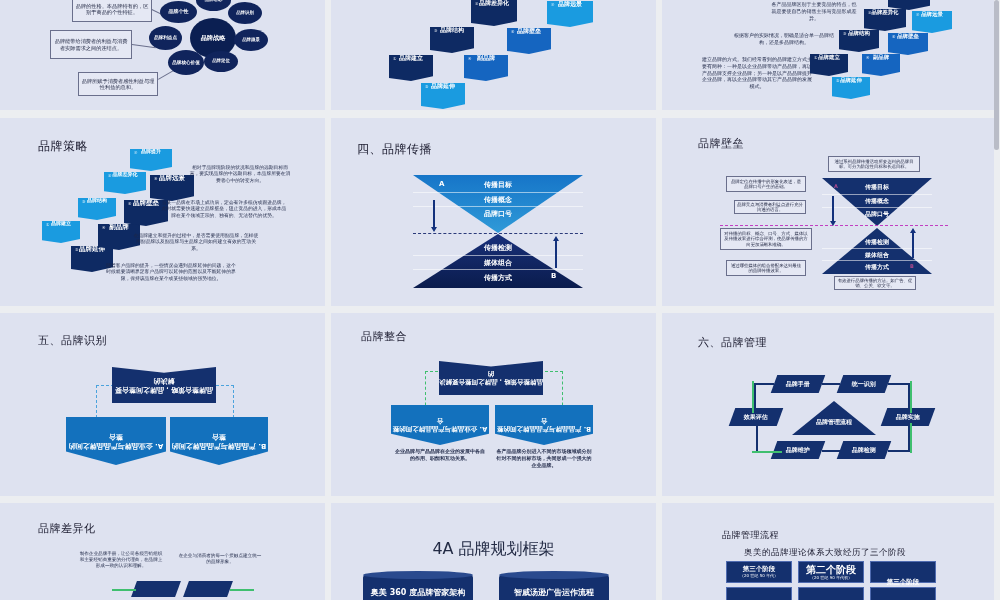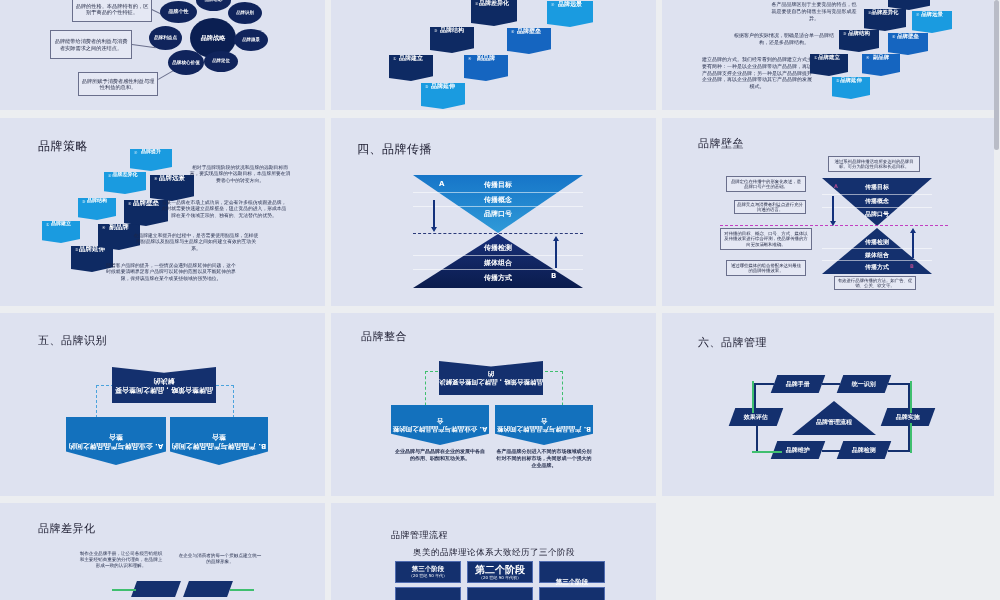--- a/index.html
+++ b/index.html
@@ -397,20 +397,27 @@
           <span></span>
         </div>
       <div class="para" style="left:186px;top:78px;width:44px;height:16px;">
           <span></span>
         </div>
       <div class="arr-line g" style="left:112px;top:86px;width:24px;height:2px;"></div>
       <div class="arr-line g" style="left:230px;top:86px;width:24px;height:2px;"></div>
     </div>
   </div>
 
+  <div class="cell r4">
+    <div class="slide">
+      <div style="position:absolute;left:0;right:0;top:36px;text-align:center;font-size:16px;color:#232b45;">4A 品牌规划框架</div>
+      <div class="cyl" style="left:32px;top:72px;width:110px;height:34px;font-size:8px;">奥美 360 度品牌管家架构</div>
+      <div class="cyl" style="left:168px;top:72px;width:110px;height:34px;font-size:8px;">智威汤逊广告运作流程</div>
+    </div>
+  </div>
 
   <div class="cell r4">
     <div class="slide">
       <div class="stitle" style="left:60px;top:26px;font-size:9px;">品牌管理流程</div>
       <div class="stitle" style="left:82px;top:44px;font-size:8.5px;">奥美的品牌理论体系大致经历了三个阶段</div>
       <div class="stagebox" style="left:64px;top:58px;width:64px;height:20px;">
         <div style="font-size:6.5px;font-weight:bold;">第三个阶段</div>
         <div style="font-size:4px;">（20 世纪 50 年代）</div>
       </div>
       <div class="stagebox" style="left:136px;top:58px;width:64px;height:20px;">

